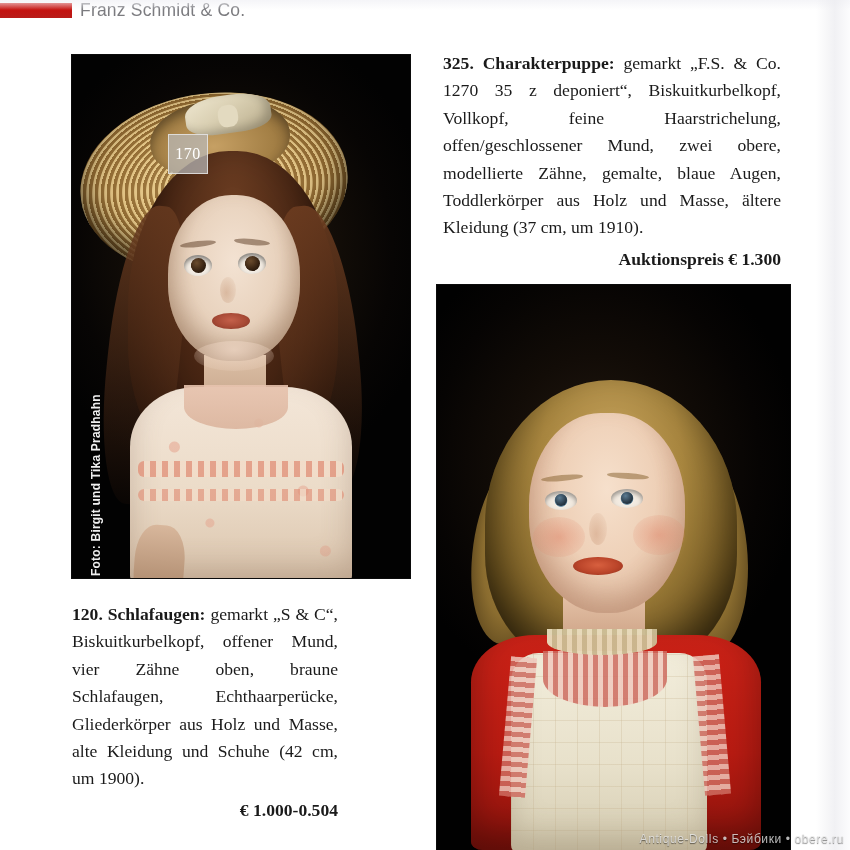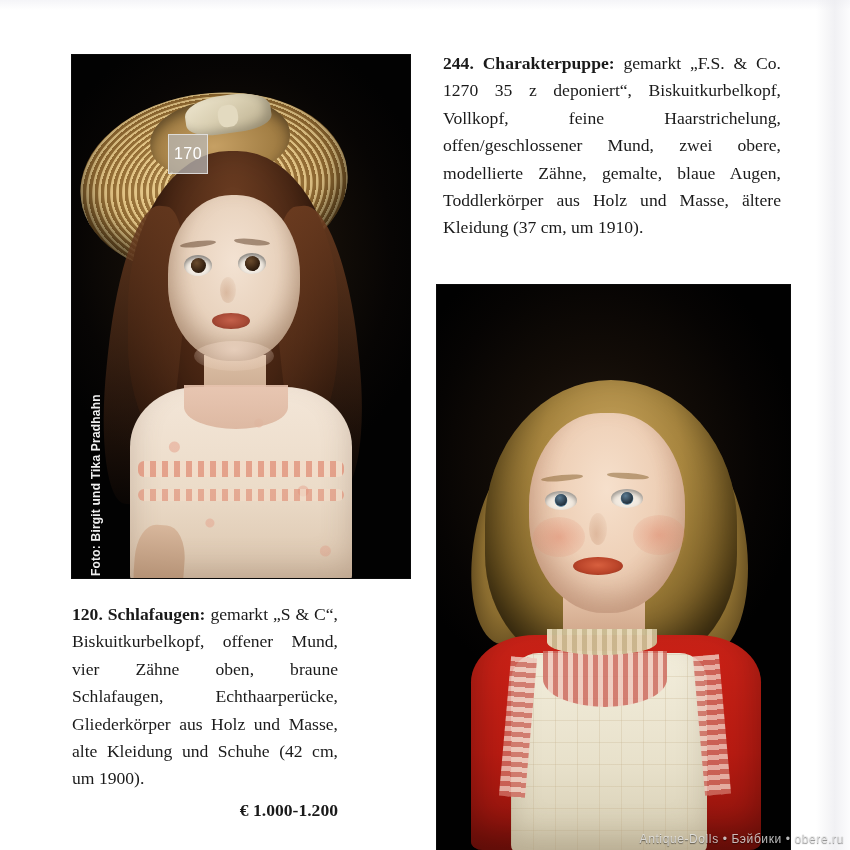--- a/index.html
+++ b/index.html
@@ -376,21 +376,21 @@
     background: repeating-linear-gradient(90deg, rgba(206,108,96,0.85) 0 5px, rgba(240,202,190,0.85) 5px 10px);
   }
 
   
   .badge {
     position: absolute;
     width: 38px; height: 38px;
     background: rgba(185,185,185,0.72);
     border: 1px solid rgba(236,236,236,0.75);
     color: #ffffff;
-    font-family: Liberation Sans, sans-serif;
+    font-family: Liberation Serif, serif;
     font-size: 16px;
     display: flex;
     align-items: center;
     justify-content: center;
     letter-spacing: 0.5px;
   }
   .badge-170 { left: 96px; top: 79px; }
 
   
   .photo-credit {
@@ -439,20 +439,24 @@
     letter-spacing: 0.6px;
     white-space: nowrap;
     text-shadow: 0 1px 1px rgba(0,0,0,0.5);
   }
 </style>
 </head>
 <body>
 
 <div id="page">
 
+  <div class="header">
+    <div class="header-rule"></div>
+    <div class="header-title">Franz Schmidt &amp; Co.</div>
+  </div>
 
   <div class="photo photo-170">
     <div class="bg-dark"></div>
     <div class="d170-hat"></div>
     <div class="d170-hatcrown"></div>
     <div class="d170-hair"></div>
     <div class="d170-hair2"></div>
     <div class="d170-hair3"></div>
     <div class="d170-bow"></div>
     <div class="d170-bowknot"></div>
@@ -497,27 +501,28 @@
     <div class="d171-eye-l"></div>
     <div class="d171-eye-r"></div>
     <div class="d171-pupil-l"></div>
     <div class="d171-pupil-r"></div>
     <div class="d171-nose"></div>
     <div class="d171-mouth"></div>
 
   </div>
 
   <div class="entry entry-172">
-    <span class="lot-no">244.</span>
+    <span class="lot-no">325.</span>
     <span class="lot-type">Charakterpuppe:</span><span> gemarkt „F.S. &amp; Co. 1270 35 z deponiert“, Biskuitkurbelkopf, Vollkopf, feine Haarstrichelung, offen/geschlossener Mund, zwei obere, modellierte Zähne, gemalte, blaue Augen, Toddlerkörper aus Holz und Masse, ältere Kleidung (37 cm, um 1910).</span>
+    <span class="price">Auktionspreis € 1.300</span>
   </div>
 
   <div class="entry entry-170">
     <span class="lot-no">120.</span>
     <span class="lot-type">Schlafaugen:</span><span> gemarkt „S &amp; C“, Biskuitkurbelkopf, offener Mund, vier Zähne oben, braune Schlafaugen, Echthaarperücke, Gliederkörper aus Holz und Masse, alte Kleidung und Schuhe (42 cm, um 1900).</span>
-    <span class="price">€ 1.000-1.200</span>
+    <span class="price">€ 1.000-0.504</span>
   </div>
 
   <div class="edge-top"></div>
   <div class="edge-right"></div>
 
   <div class="watermark">Antique-Dolls • Бэйбики • obere.ru</div>
 </div>
 
 </body></html>

